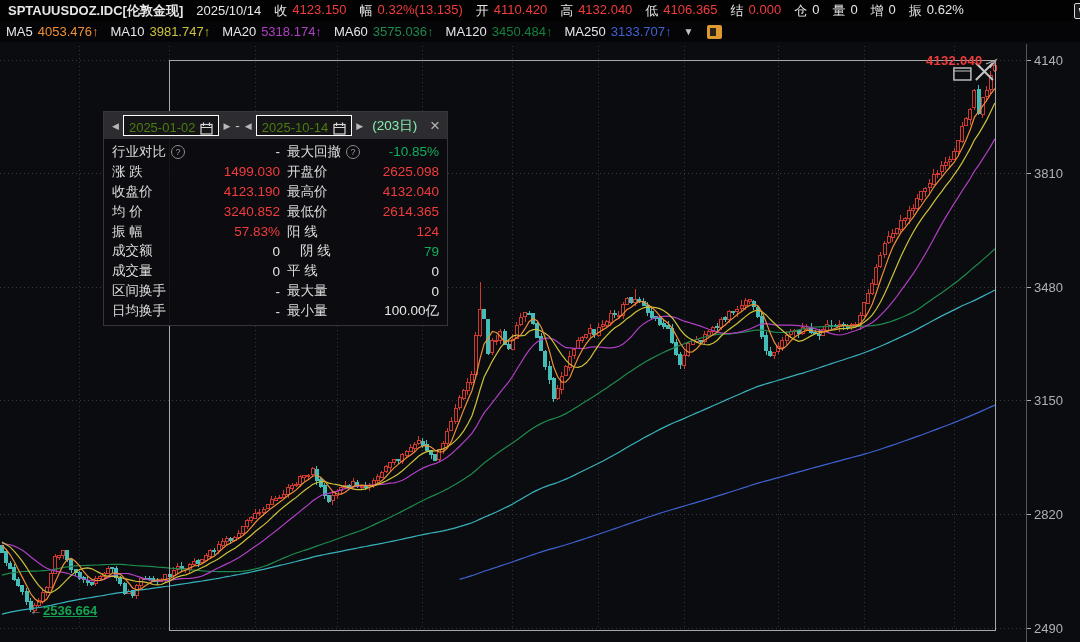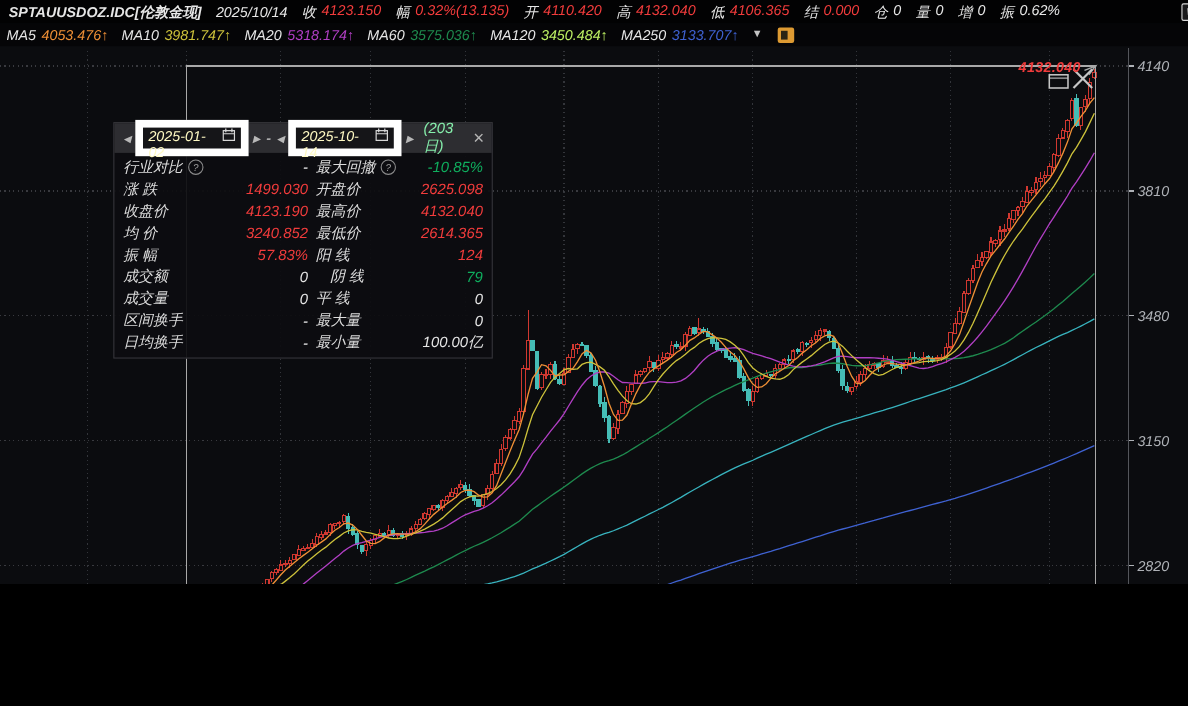--- a/index.html
+++ b/index.html
@@ -1,17 +1,17 @@
 <!DOCTYPE html>
 <html><head>
 <meta charset="utf-8">
 <style>
   html,body{margin:0;padding:0;background:#000;}
-  .screen{position:relative;width:1080px;height:531px;background:#0b0c0f;overflow:hidden;
-          font-family:"Liberation Sans",sans-serif;color:#e6e6e6;font-style:italic;}
+  .screen{position:relative;width:1080px;height:642px;background:#0b0c0f;overflow:hidden;
+          font-family:"Liberation Sans",sans-serif;color:#e6e6e6;}
   
   .topbar{position:absolute;top:0;left:0;width:1080px;height:21px;background:#020203;
           display:flex;align-items:center;gap:13px;padding-left:8px;font-size:13px;white-space:nowrap;z-index:6;}
   .sym{font-weight:bold;}
   .fld{display:inline-flex;gap:5px;}
   .v-red{color:#f23c3c;} .v-white{color:#e6e6e6;} .v-green{color:#0fae5e;}
   .wbadge{position:absolute;right:-4px;top:3px;width:16px;height:14px;border:1px solid #d8d8d8;
           border-radius:2px;font-size:9px;font-weight:bold;color:#eee;text-align:center;line-height:14px;background:#1a1a1c;}
   
   .mabar{position:absolute;top:21px;left:0;width:1080px;height:21px;background:#050507;
@@ -24,22 +24,22 @@
   
   #chart-svg{position:absolute;left:0;top:0;z-index:1;}
   .hi-label{position:absolute;left:926px;top:53px;z-index:4;color:#f03b3b;font-size:13px;font-weight:bold;letter-spacing:.3px;}
   .lo-label{position:absolute;left:29px;top:603px;z-index:4;color:#14a351;font-size:13px;display:flex;align-items:center;gap:1px;}
   .lo-label .txt{text-decoration:underline;font-weight:bold;}
   
   .panel{position:absolute;left:103px;top:111px;width:345px;z-index:10;background:rgba(13,13,16,.93);
          border:1px solid #35353a;box-sizing:border-box;font-size:13.5px;}
   .p-head{height:27px;background:#2d2d31;display:flex;align-items:center;padding:0 7px;gap:3px;color:#dedede;}
   .arrow-btn{color:#b8b8b8;font-size:9px;cursor:pointer;padding:0 1px;}
-  .datebox{display:inline-flex;align-items:flex-start;gap:5px;border:7px solid #ffffff;background:#151518;
-           height:19px;padding:0 5px;font-size:13px;color:#fef9c3;cursor:pointer;}
+  .datebox{display:inline-flex;align-items:flex-end;gap:5px;border:1px solid #ffffff;background:#151518;
+           height:19px;padding:0 5px;font-size:13px;color:#4d7c0f;cursor:pointer;}
   .dash{color:#cfcfcf;margin:0 1px;}
   .days{margin-left:5px;color:#86efac;}
   .p-close{margin-left:auto;color:#b5b5b5;font-size:17px;line-height:17px;cursor:pointer;}
   .p-rows{padding:3px 8px 4px 8px;}
   .p-row{display:grid;grid-template-columns:96px 72px 102px 1fr;height:19.9px;align-items:center;}
   .p-row .lab{color:#dcdcdc;display:flex;align-items:center;}
   .p-row .val{text-align:right;}
   .help{display:inline-block;width:12px;height:12px;border:1px solid #8b8b8b;border-radius:50%;
         font-size:9px;line-height:12px;text-align:center;color:#9b9b9b;margin-left:5px;cursor:pointer;}
 </style>
@@ -109,21 +109,21 @@
         <span class="ma-item">
           <span>MA20</span>
           <span style="color:#b13fc4">5318.174↑</span>
         </span>
         <span class="ma-item">
           <span>MA60</span>
           <span style="color:#1e8a4e">3575.036↑</span>
         </span>
         <span class="ma-item">
           <span>MA120</span>
-          <span style="color:#bef264">3450.484↑</span>
+          <span style="color:#15803d">3450.484↑</span>
         </span>
         <span class="ma-item">
           <span>MA250</span>
           <span style="color:#3f62d2">3133.707↑</span>
         </span>
       </span>
     <span class="caret">▼</span>
     <span class="obadge"></span>
   </div>
 

